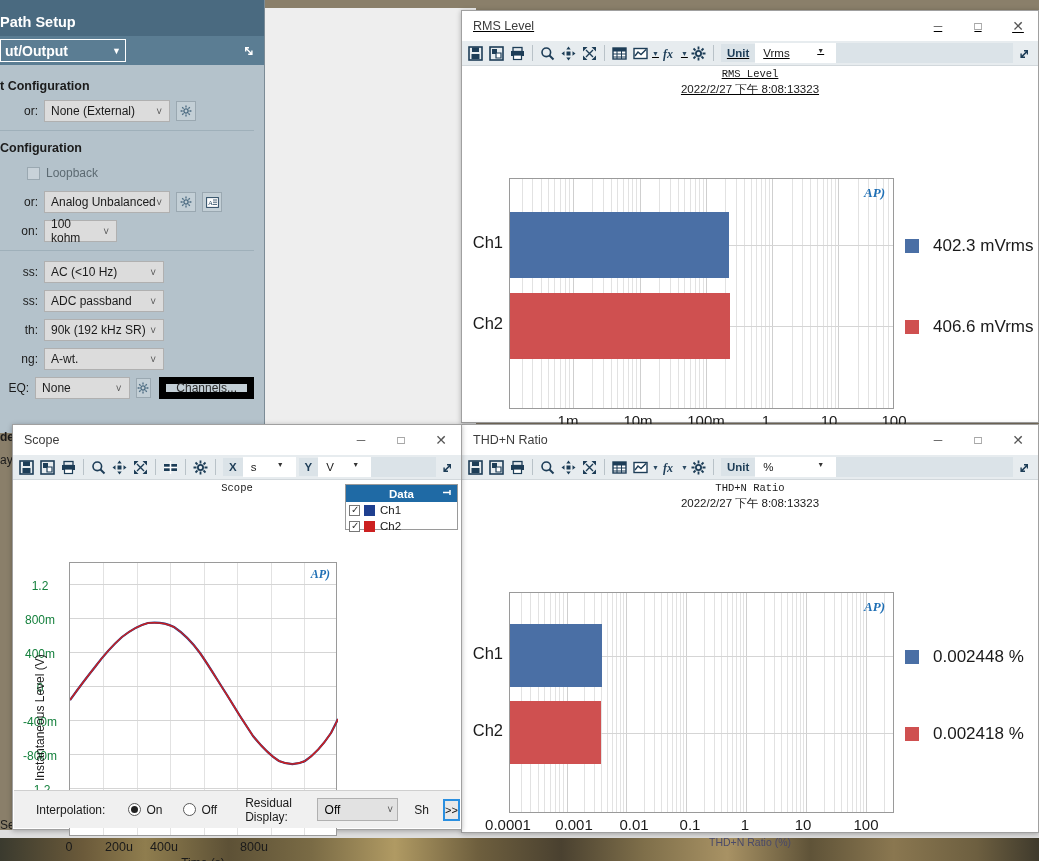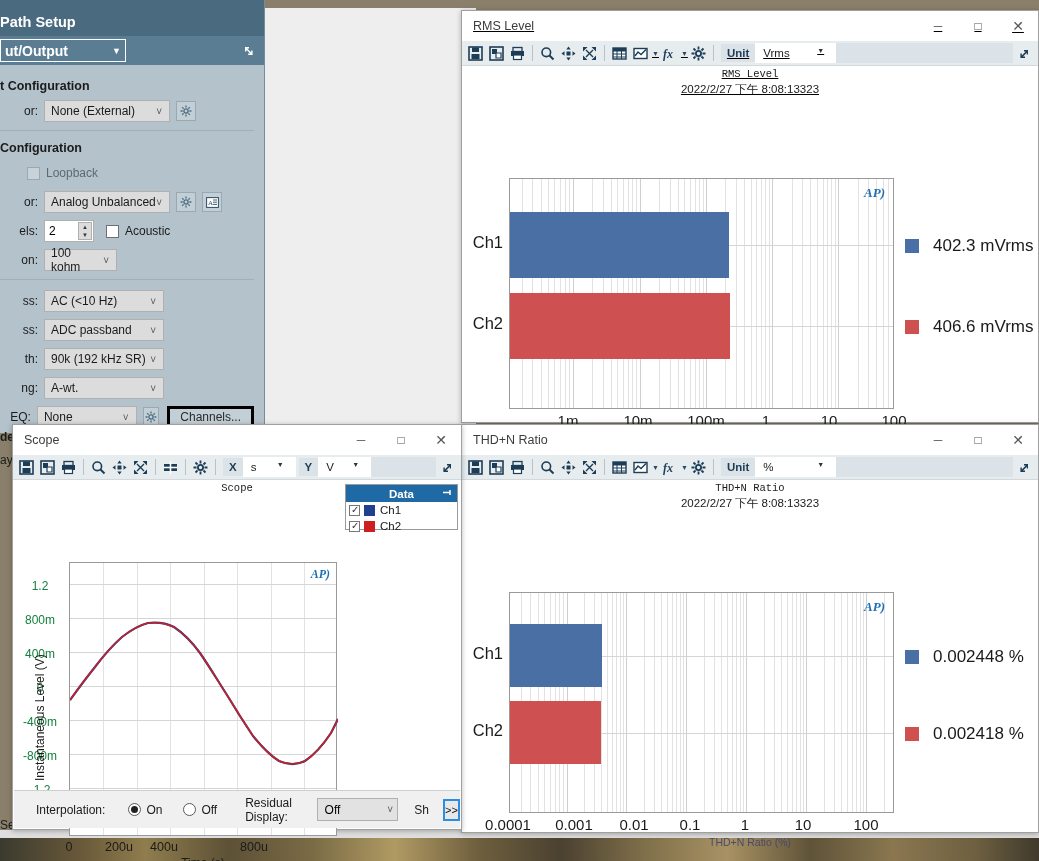--- a/index.html
+++ b/index.html
@@ -157,21 +157,21 @@
     position: relative;
   }
   .sp-spin .arrows {
     position: absolute; right: 1px; top: 1px; width: 14px; height: 18px;
     background: #dcdcdc; border: 1px solid #b0b0b0;
     display: flex; flex-direction: column; align-items: center;
     justify-content: space-around; font-size: 6px; color: #333; line-height: 6px;
   }
   .sp-divider { height: 1px; background: #9fb0ba; margin: 8px 0 10px 0; }
   .sp-btn {
-    background: #c3cfd6; border: 3px solid #000000; height: 22px;
+    background: #c3cfd6; border: 7px solid #000000; height: 22px;
     font-size: 12px; color: #2a2a2a; padding: 0 10px;
     display: flex; align-items: center; margin-left: 8px;
   }
   .sp-blank { position:absolute; left:299px; top:8px; width:211px; height:425px; background:#eeeeee; }
 
   
   .data-panel {
     position: absolute; border: 1px solid #9a9a9a; background: #fff;
   }
   .data-hdr {
@@ -297,34 +297,20 @@
               <path d="M6 0.6v2M6 9.4v2M0.6 6h2M9.4 6h2M2.2 2.2l1.4 1.4M8.4 8.4l1.4 1.4M9.8 2.2L8.4 3.6M3.6 8.4L2.2 9.8" stroke="#4a6a80" stroke-width="1.3"></path>
             </svg>
         </div>
         <div class="sp-iconbtn">
           <svg width="13" height="11" viewBox="0 0 13 11">
               <rect x="0.6" y="0.6" width="11.8" height="9.8" fill="#fff" stroke="#2c4a63"></rect>
               <text x="2" y="8" font-size="7" font-family="Liberation Serif" fill="#2c4a63">A</text>
               <path d="M7 3h4M7 5.2h4M7 7.4h4" stroke="#2c4a63" stroke-width="0.9"></path>
             </svg>
         </div>
-      </div>
-      <div class="sp-row">
-        <span class="sp-lbl">els:</span>
-        <div class="sp-spin">
-          <span>2</span>
-          <span class="arrows">
-              <span>▲</span>
-              <span>▼</span>
-            </span>
-        </div>
-        <span class="sp-chk" style="margin-left:12px;color:#1b1b1b">
-          <span class="sp-chkbox on"></span>
-          <span>Acoustic</span>
-        </span>
       </div>
       <div class="sp-row">
         <span class="sp-lbl">on:</span>
         <div class="sp-dd" style="width:73px">
           <span>100 kohm</span>
           <span class="chev">˅</span>
         </div>
       </div>
 
       <div class="sp-divider"></div>

